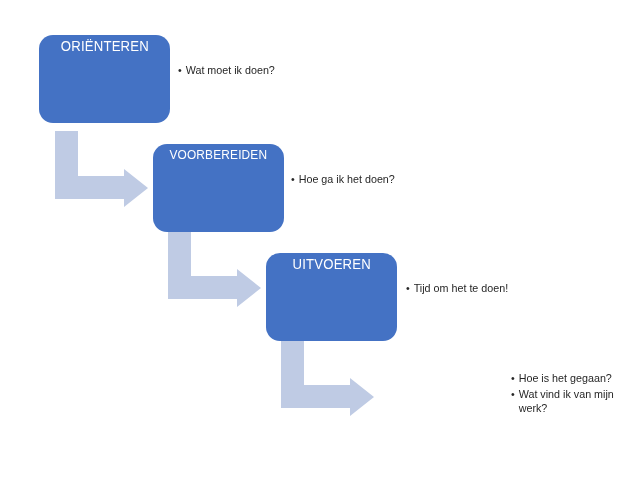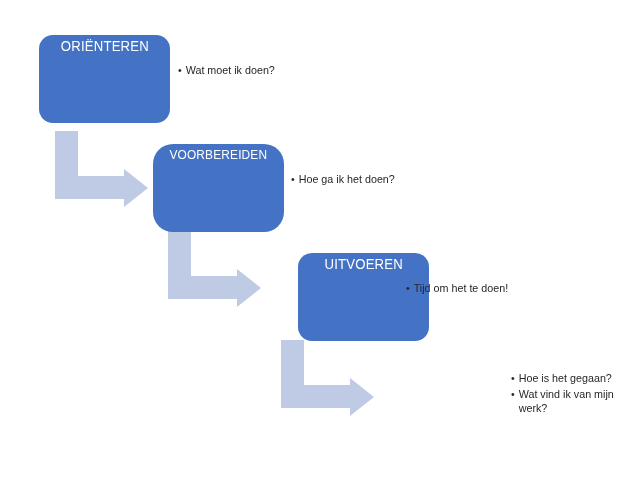--- a/index.html
+++ b/index.html
@@ -92,31 +92,31 @@
   <div class="stage-box" style="left:39px; top:35px;">
     <span class="stage-label">ORIËNTEREN</span>
   </div>
   <div class="notes" style="left:178px; top:63px;">
     <p class="note-item">
       <span class="dot">•</span>
       <span>Wat moet ik doen?</span>
     </p>
   </div>
 
-  <div class="stage-box" style="left:153px; top:144px;border-radius:20px;">
+  <div class="stage-box" style="left:153px; top:144px;">
     <span class="stage-label narrow">VOORBEREIDEN</span>
   </div>
   <div class="notes" style="left:291px; top:172px;">
     <p class="note-item">
       <span class="dot">•</span>
       <span>Hoe ga ik het doen?</span>
     </p>
   </div>
 
-  <div class="stage-box" style="left:266px; top:253px;margin-left:32px;">
+  <div class="stage-box" style="left:266px; top:253px;">
     <span class="stage-label">UITVOEREN</span>
   </div>
   <div class="notes" style="left:406px; top:281px;">
     <p class="note-item">
       <span class="dot">•</span>
       <span>Tijd om het te doen!</span>
     </p>
   </div>
 
   <div class="notes" style="left:511px; top:371px;">

